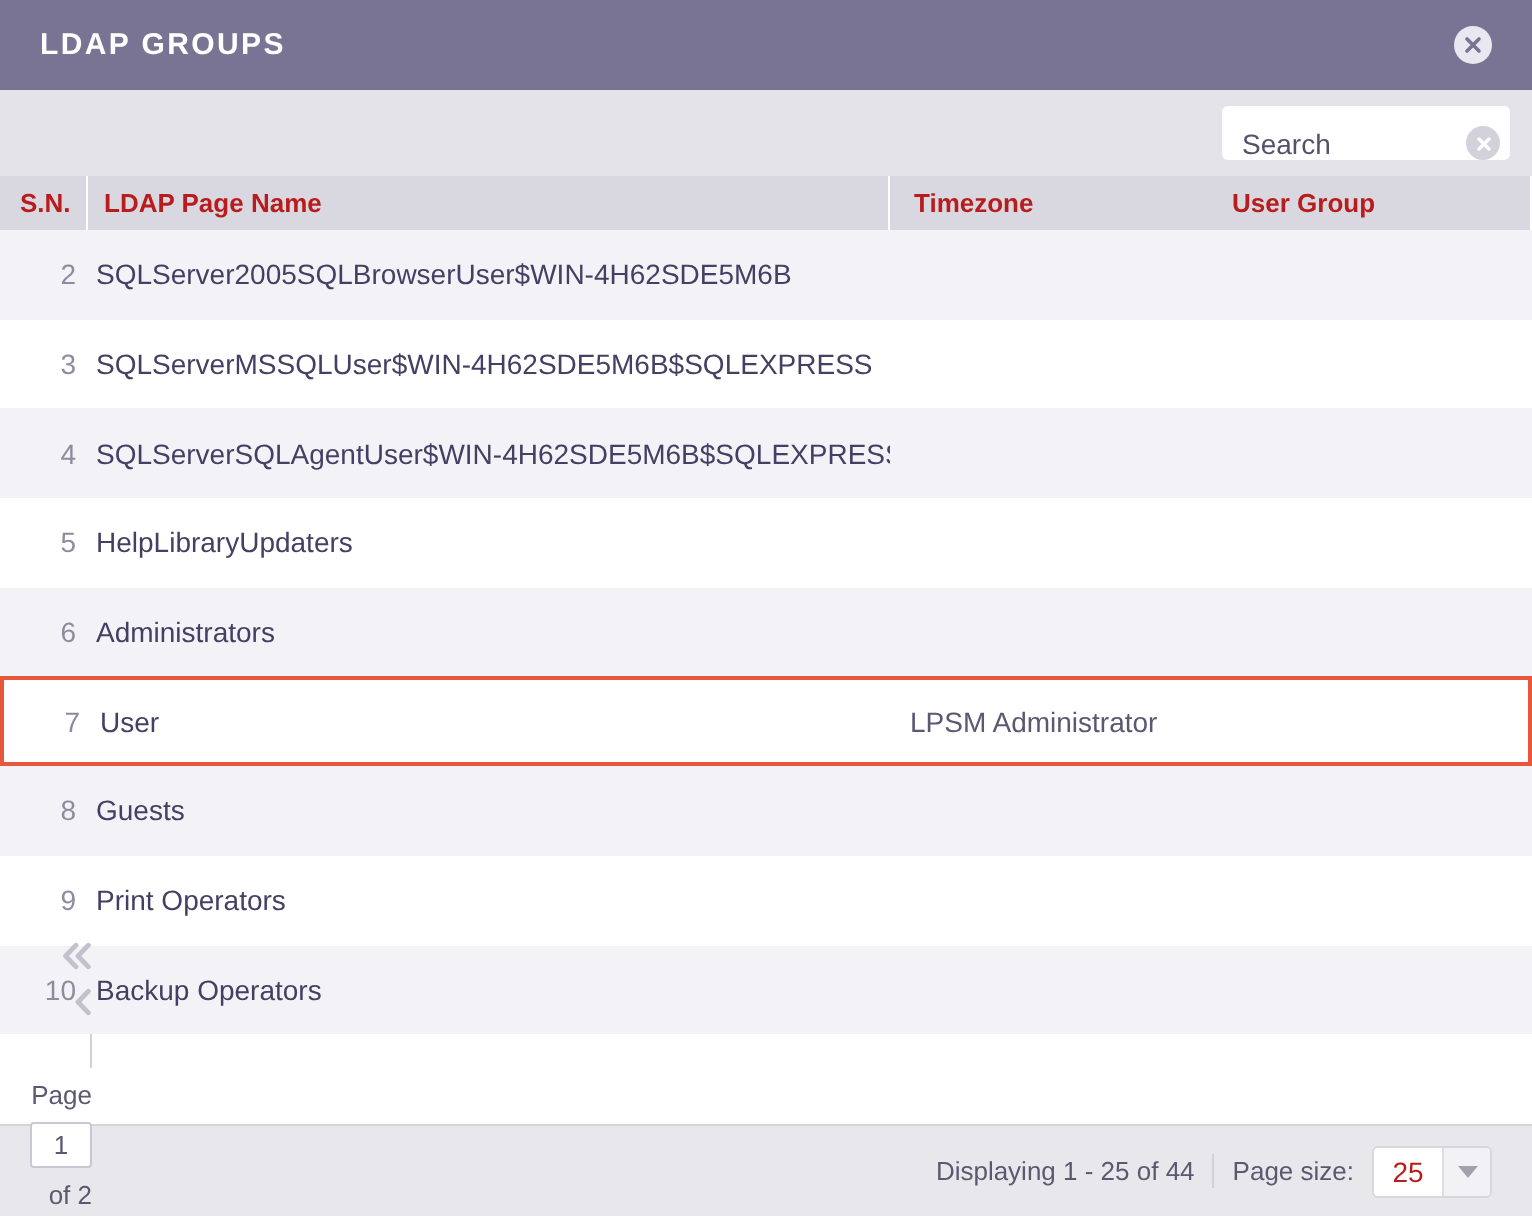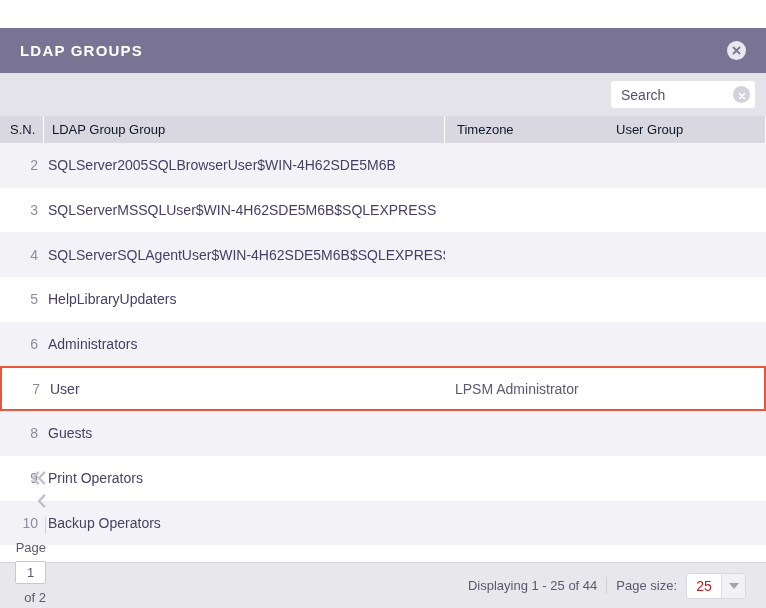--- a/index.html
+++ b/index.html
@@ -3,42 +3,42 @@
 <meta charset="utf-8">
 <style>
   * { margin:0; padding:0; box-sizing:border-box; }
   html,body { width:766px; height:608px; overflow:hidden; background:#fff;
               font-family:"Liberation Sans", sans-serif; }
   .window { width:766px; height:608px; display:flex; flex-direction:column;
             background:#fff; }
 
   
   .titlebar { height:45px; flex:0 0 45px; background:var(--color-titlebar,#7a7494);
-              display:flex; align-items:center; padding:4px 20px;margin-top:28px; }
+              display:flex; align-items:center; padding:4px 20px; }
   .title { color:#fff; font-size:15px; font-weight:bold; letter-spacing:1.2px; }
   .close-btn { margin-left:auto; width:19px; height:19px; border-radius:50%;
                background:#e9e8f1; display:flex; align-items:center; justify-content:center;
                cursor:pointer; }
   .close-btn svg { display:block; }
 
   
   .toolbar { height:43px; flex:0 0 43px; background:var(--color-toolbar_bg,#e4e3e9);
              display:flex; align-items:center; justify-content:flex-end; padding-right:11px; }
   .search-box { width:144px; height:27px; background:#fff; border-radius:3px;
-                display:flex; align-items:center; }
+                display:flex; align-items:flex-end; }
   .search-box input { flex:1; min-width:0; border:none; outline:none; background:transparent;
                       font-family:inherit; font-size:14px; color:#4c4862; padding:0 0 0 10px; }
   .search-box input::placeholder { color:#55516b; opacity:1; }
   .search-clear { width:17px; height:17px; border-radius:50%; background:#d3d2db;
                   flex:0 0 17px; margin-right:5px; display:flex; align-items:center;
                   justify-content:center; cursor:pointer; }
 
   
   .grid-header { height:27px; flex:0 0 27px; background:var(--color-header_bg,#d9d8e0);
-                 display:flex; align-items:center; font-size:13px; color:#0f172a; }
+                 display:flex; align-items:center; font-size:13px; color:#b91c1c;font-weight:bold; }
   .grid-header .hcell { height:100%; display:flex; align-items:center; border-right:1px solid #fff; }
   .hcell.col-sn   { width:44px;  padding-left:10px; }
   .hcell.col-name { flex:1;      padding-left:8px; }
   .hcell.col-ug   { width:162px; padding-left:12px; }
   .hcell.col-tz   { width:159px; padding-left:12px; border-right:none; }
 
   .grid-body { flex:1; display:flex; flex-direction:column; background:#fff; }
   .row { height:44.7px; flex:0 0 44.7px; display:flex; align-items:center;
          font-size:14px; background:#fff; cursor:pointer; }
   .row.striped { background:var(--color-row_stripe,#f3f2f6); }
@@ -95,21 +95,21 @@
           <svg width="8" height="8" viewBox="0 0 8 8">
             <path d="M1.5 1.5 L6.5 6.5 M6.5 1.5 L1.5 6.5" stroke="#fff" stroke-width="1.7" stroke-linecap="round"></path>
           </svg>
         </span>
       </div>
     </div>
   </div>
 
   <div class="grid-header">
     <div class="hcell col-sn">S.N.</div>
-    <div class="hcell col-name">LDAP Group Group</div>
+    <div class="hcell col-name">LDAP Page Name</div>
     <div class="hcell col-tz">Timezone</div>
     <div class="hcell col-ug">User Group</div>
   </div>
 
   <div class="grid-body" id="grid-body">
       <div class="row striped">
       <div class="cell cell-sn">2</div>
       <div class="cell cell-name">SQLServer2005SQLBrowserUser$WIN-4H62SDE5M6B</div>
       <div class="cell cell-ug"></div>
       <div class="cell cell-tz"></div>

